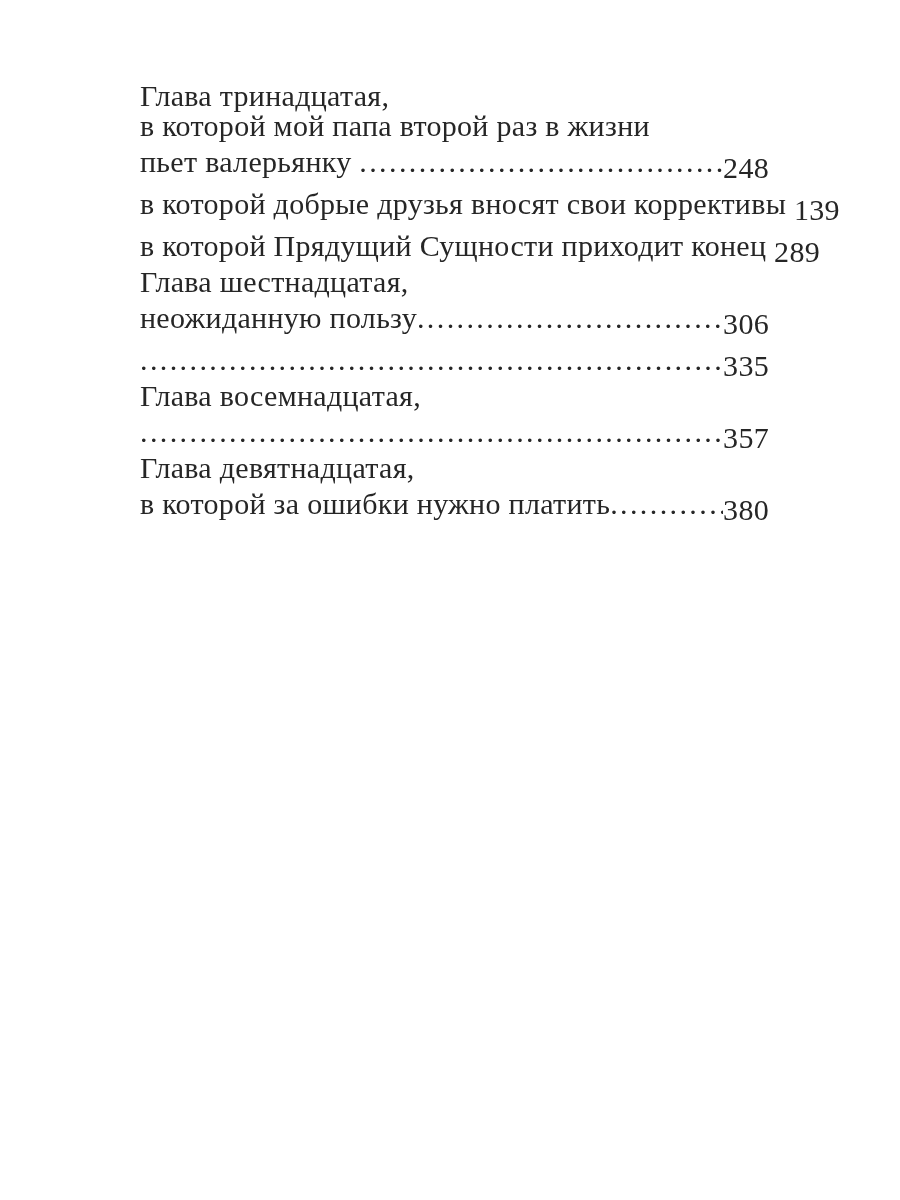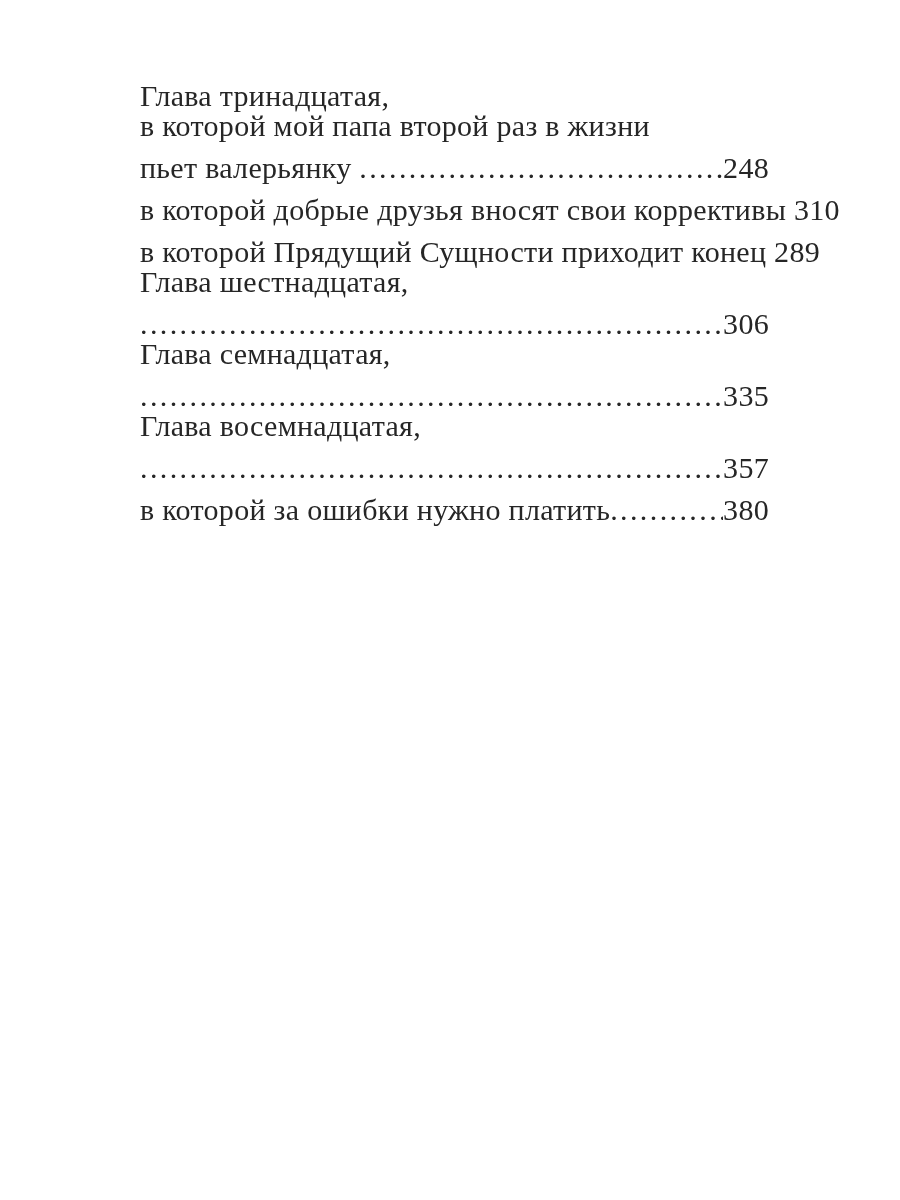--- a/index.html
+++ b/index.html
@@ -27,21 +27,21 @@
     width: 629px;
   }
   .line {
     font-size: 30px;
     line-height: 30px;
     letter-spacing: 0.3px;
     white-space: pre;
   }
   .dotline {
     display: flex;
-    align-items: flex-end;
+    align-items: center;
   }
   .dotline .txt {
     white-space: pre;
     flex: 0 0 auto;
   }
   .leader {
     flex: 1 1 auto;
     overflow: hidden;
     white-space: nowrap;
     letter-spacing: 2.4px;
@@ -66,57 +66,58 @@
         <span class="txt">пьет валерьянку </span>
         <span class="leader">........................................................................................................................................................................................................</span>
         <span class="pg">248</span>
       </div>
     </div>
 
     <div class="entry">
       <div class="line dotline">
         <span class="txt">в которой добрые друзья вносят свои коррективы </span>
         <span class="leader">........................................................................................................................................................................................................</span>
-        <span class="pg">310</span>
+        <span class="pg">139</span>
       </div>
     </div>
 
     <div class="entry">
       <div class="line dotline">
         <span class="txt">в которой Прядущий Сущности приходит конец </span>
         <span class="leader">........................................................................................................................................................................................................</span>
         <span class="pg">289</span>
       </div>
     </div>
 
     <div class="entry">
       <div class="line">Глава шестнадцатая,</div>
       <div class="line dotline">
+        <span class="txt">неожиданную пользу</span>
         <span class="leader">........................................................................................................................................................................................................</span>
         <span class="pg">306</span>
       </div>
     </div>
 
     <div class="entry">
-      <div class="line">Глава семнадцатая,</div>
       <div class="line dotline">
         <span class="leader">........................................................................................................................................................................................................</span>
         <span class="pg">335</span>
       </div>
     </div>
 
     <div class="entry">
       <div class="line">Глава восемнадцатая,</div>
       <div class="line dotline">
         <span class="leader">........................................................................................................................................................................................................</span>
         <span class="pg">357</span>
       </div>
     </div>
 
     <div class="entry">
+      <div class="line">Глава девятнадцатая,</div>
       <div class="line dotline">
         <span class="txt">в которой за ошибки нужно платить</span>
         <span class="leader">........................................................................................................................................................................................................</span>
         <span class="pg">380</span>
       </div>
     </div>
 
   </div>
 </div>
 

